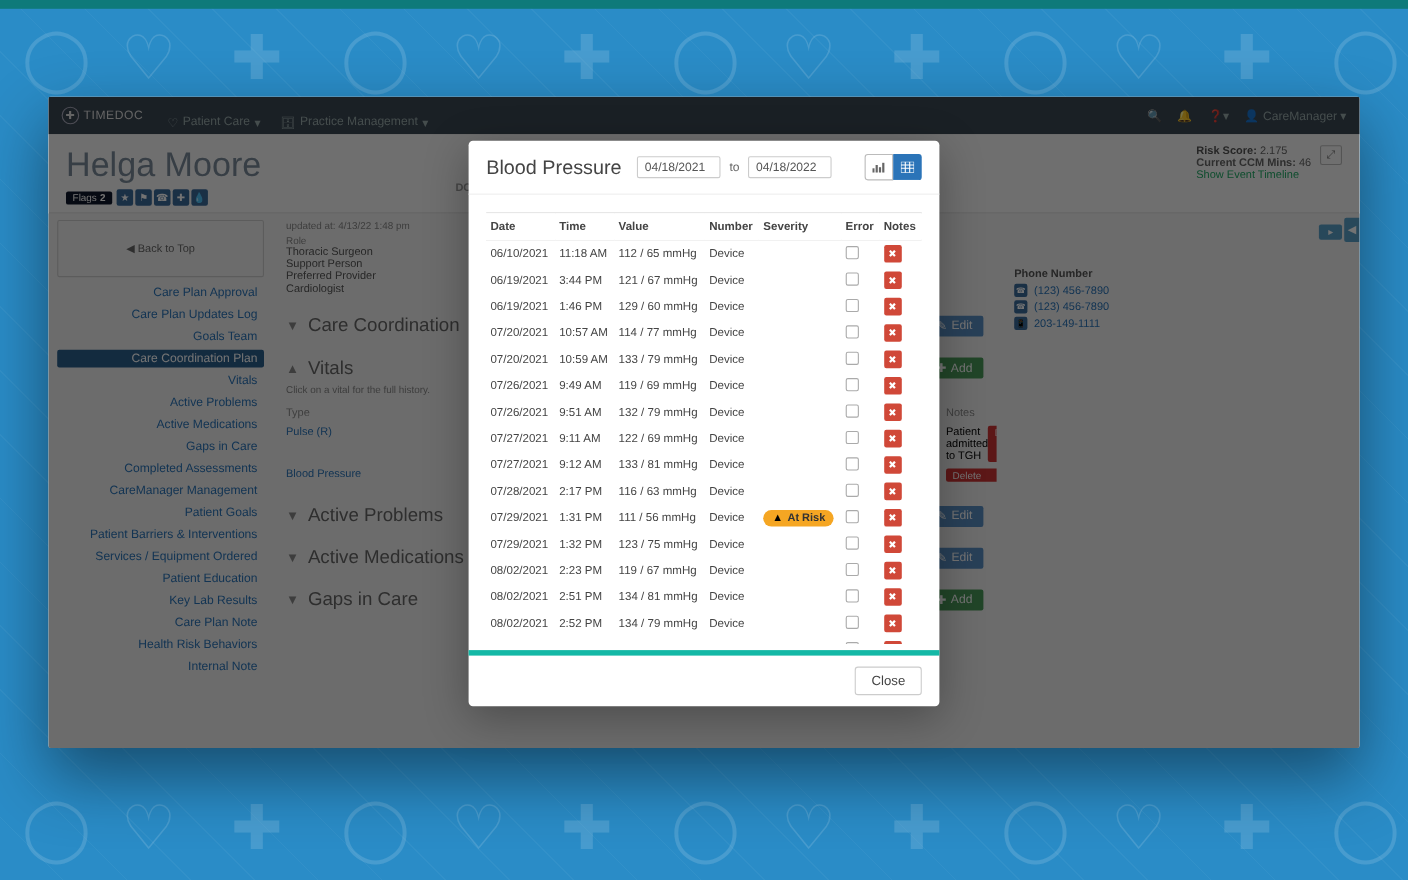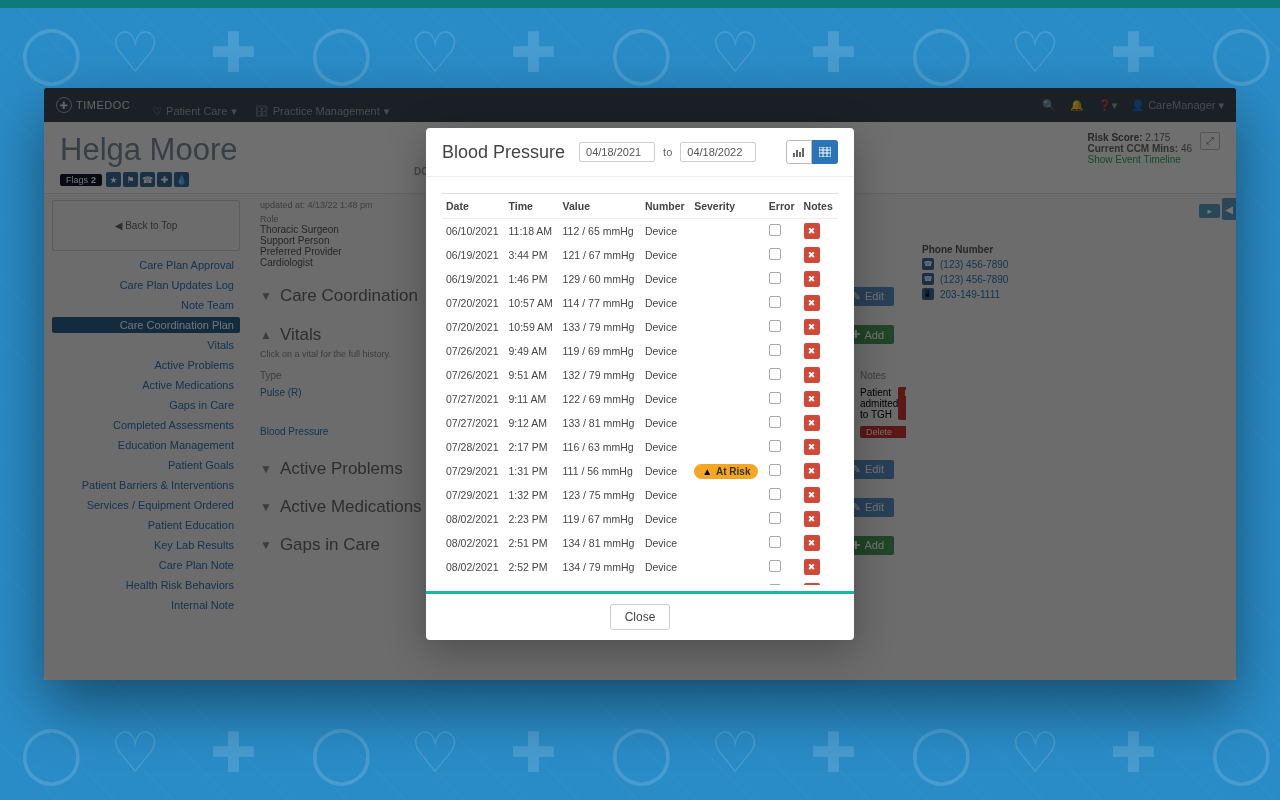--- a/index.html
+++ b/index.html
@@ -107,21 +107,21 @@
 table.bp { width: 100%; border-collapse: collapse; font-size: 10.5px; color: #444; }
 table.bp th { text-align: left; font-weight: 600; padding: 6px 4px; color: #444; position: sticky; top: 0; background: #fff; border-bottom: 1px solid #eee; }
 table.bp td { padding: 4px 4px; vertical-align: middle; }
 .sev-badge { background: #f5a623; color: #5a3; padding: 2px 8px; border-radius: 10px; font-size: 10px; display: inline-flex; align-items: center; gap: 4px; font-weight: 500; color: #6b4; }
 .sev-badge { color: #fff; }
 .sev-badge .tri { color: #000; }
 .sev-atrisk { background: #f5a623; color: #333; font-weight: 600; }
 .err-check { width: 12px; height: 12px; border: 1px solid #aaa; border-radius: 2px; display: inline-block; cursor: pointer; }
 .del-btn { width: 16px; height: 16px; background: #d04838; border-radius: 2px; display: inline-flex; align-items: center; justify-content: center; color: #fff; font-size: 9px; cursor: pointer; }
 
-.modal-footer { padding: 10px 16px; border-top: 3px solid #14b8a6; display: flex; justify-content: center; }
+.modal-footer { padding: 10px 16px; border-top: 5px solid #14b8a6; display: flex; justify-content: flex-end; }
 .close-btn { border: 1px solid #ccc; background: #fff; padding: 5px 14px; border-radius: 3px; font-size: 12px; color: #444; cursor: pointer; }
 
 
 .sym { position:absolute; font-size:56px; color:rgba(255,255,255,0.14); font-weight:300; }
 </style>
 </head>
 <body>
 
 <div class="bg-pattern"></div>
 
@@ -209,28 +209,28 @@
     </div>
     <span class="expand-btn">⤢</span>
   </div>
 
   <div class="body-area">
     <div class="sidebar">
       <div class="back-top">◀ <span>Back to Top</span></div>
       <div class="side-list" id="sidelist">
           <a>Care Plan Approval</a>
           <a>Care Plan Updates Log</a>
-          <a>Note Team</a>
+          <a>Goals Team</a>
           <a class="active">Care Coordination Plan</a>
           <a>Vitals</a>
           <a>Active Problems</a>
           <a>Active Medications</a>
           <a>Gaps in Care</a>
           <a>Completed Assessments</a>
-          <a>Education Management</a>
+          <a>CareManager Management</a>
           <a>Patient Goals</a>
           <a>Patient Barriers &amp; Interventions</a>
           <a>Services / Equipment Ordered</a>
           <a>Patient Education</a>
           <a>Key Lab Results</a>
           <a>Care Plan Note</a>
           <a>Health Risk Behaviors</a>
           <a>Internal Note</a>
         </div>
     </div>

